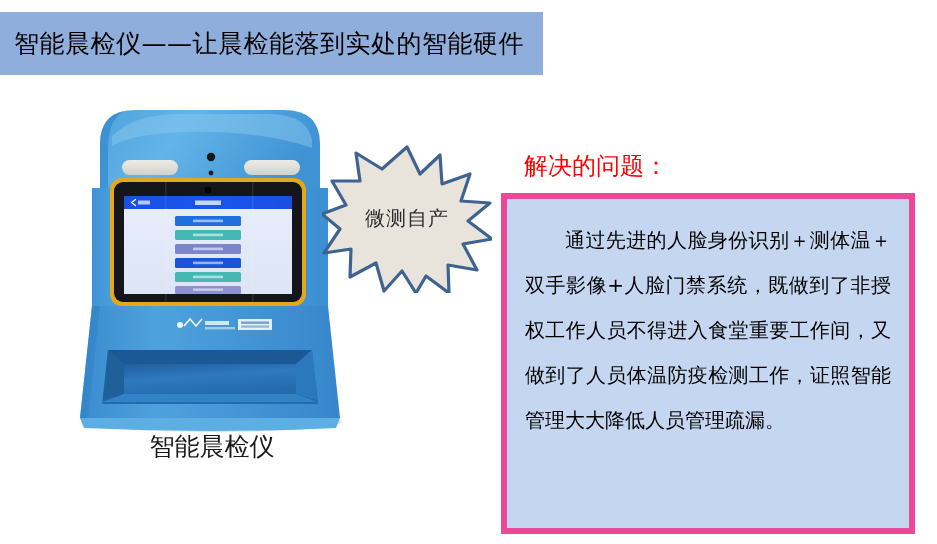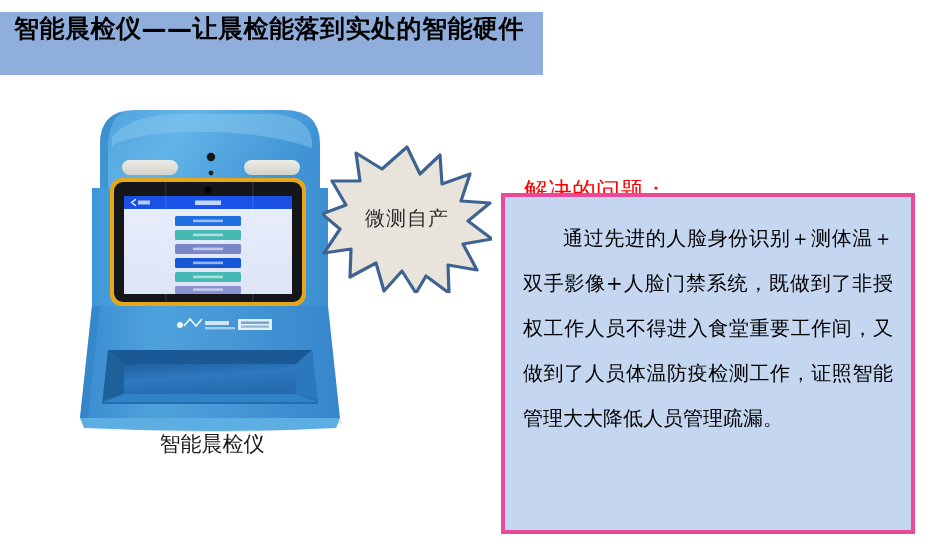--- a/index.html
+++ b/index.html
@@ -17,21 +17,21 @@
 
   
   .title-banner {
     position: absolute;
     left: 0px;
     top: 12px;
     width: 543px;
     height: 63px;
     background: #8FAEDC;
     display: flex;
-    font-weight: bold;
+    align-items: center;
   }
   .title-text {
     font-size: 25px;
     color: #000000;
     padding-left: 14px;
     letter-spacing: 0.5px;
     white-space: nowrap;
     font-family: "DejaVu Sans", "Liberation Sans", sans-serif;
   }
 
@@ -44,21 +44,21 @@
     height: 390px;
   }
   .device-svg { display: block; }
 
   .device-caption {
     position: absolute;
     left: 62px;
     top: 430px;
     width: 300px;
     text-align: center;
-    font-size: 21px;
+    font-size: 25px;
     color: #1a1a1a;
     font-family: "DejaVu Sans", "Liberation Sans", sans-serif;
   }
 
   
   .starburst {
     position: absolute;
     left: 322px;
     top: 143px;
     width: 170px;
@@ -82,31 +82,30 @@
 
   
   .problem-heading {
     position: absolute;
     left: 524px;
     top: 150px;
     font-size: 24px;
     color: #FF0000;
     white-space: nowrap;
     font-family: "DejaVu Sans", "Liberation Sans", sans-serif;
-    margin-top: 25px;
   }
 
   .problem-panel {
     position: absolute;
     left: 501px;
     top: 193px;
     width: 414px;
     height: 341px;
     background: #C5D7F0;
-    border: 4px solid #ec4899;
+    border: 6px solid #ec4899;
     box-sizing: border-box;
   }
   .problem-body {
     padding: 19px 18px 0 18px;
     font-size: 20px;
     line-height: 45px;
     color: #000000;
     text-indent: 2em;
     text-align: justify;
     font-family: "DejaVu Sans", "Liberation Sans", sans-serif;

